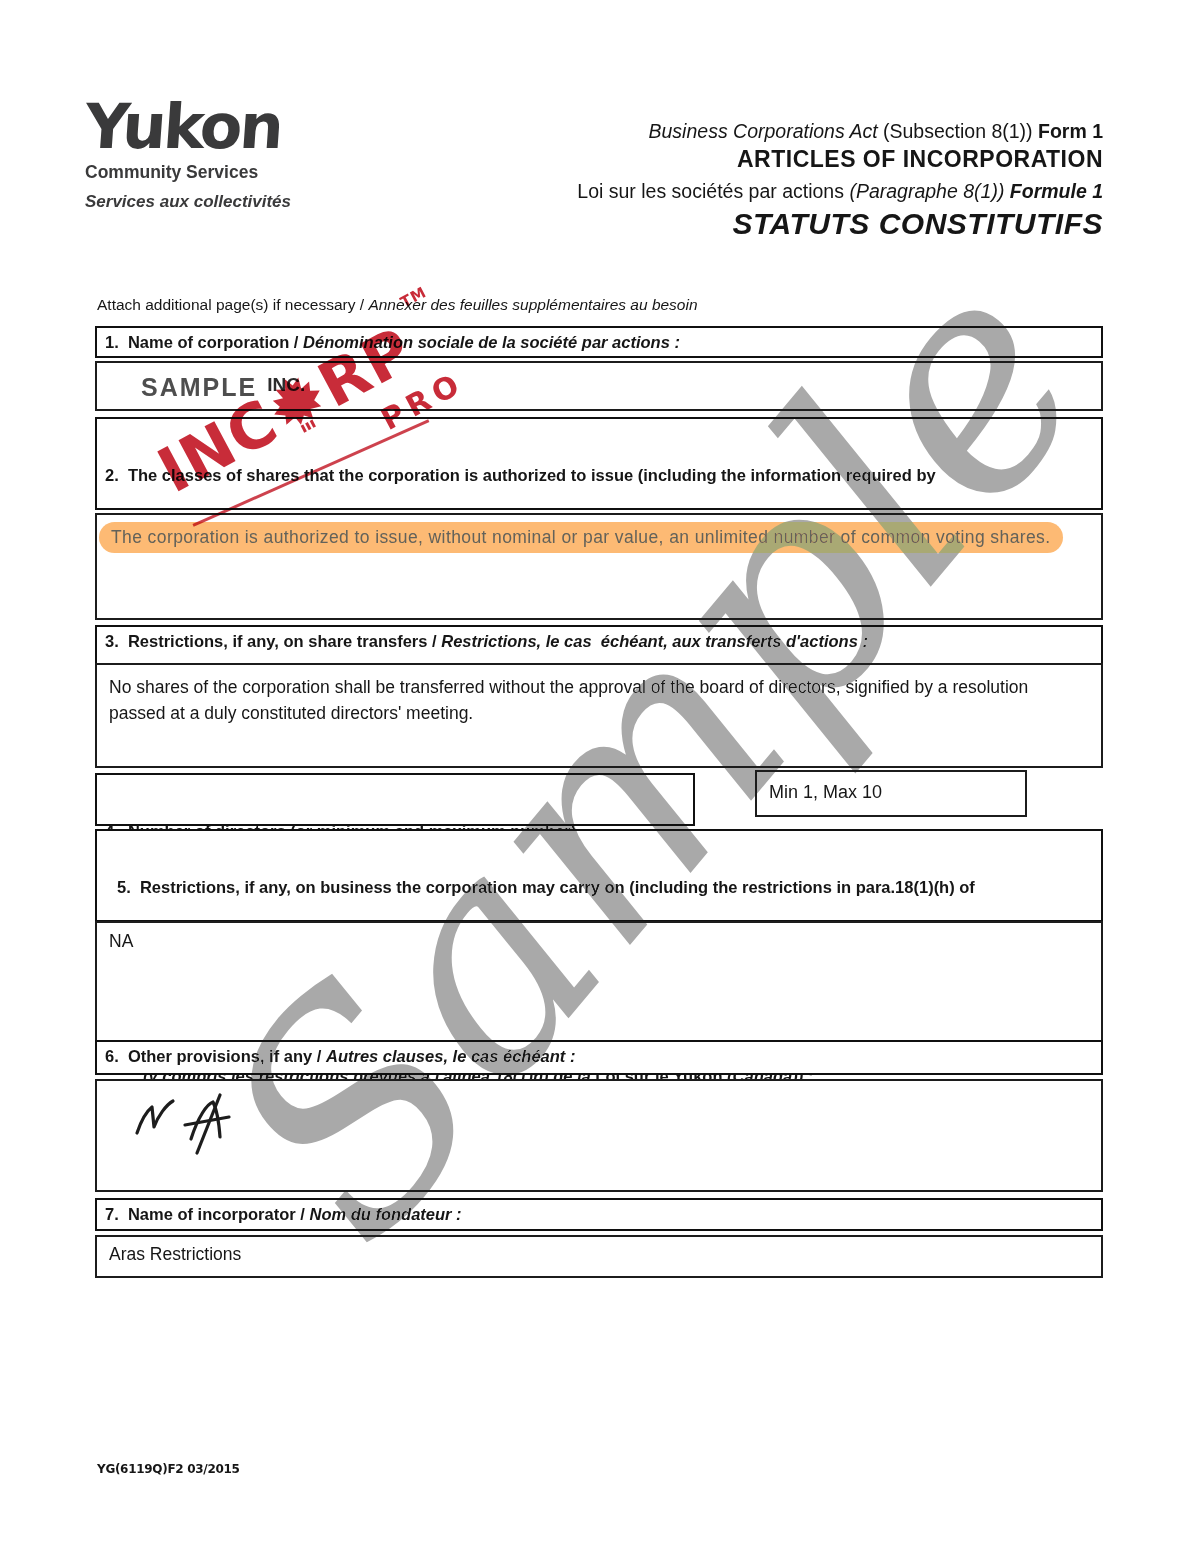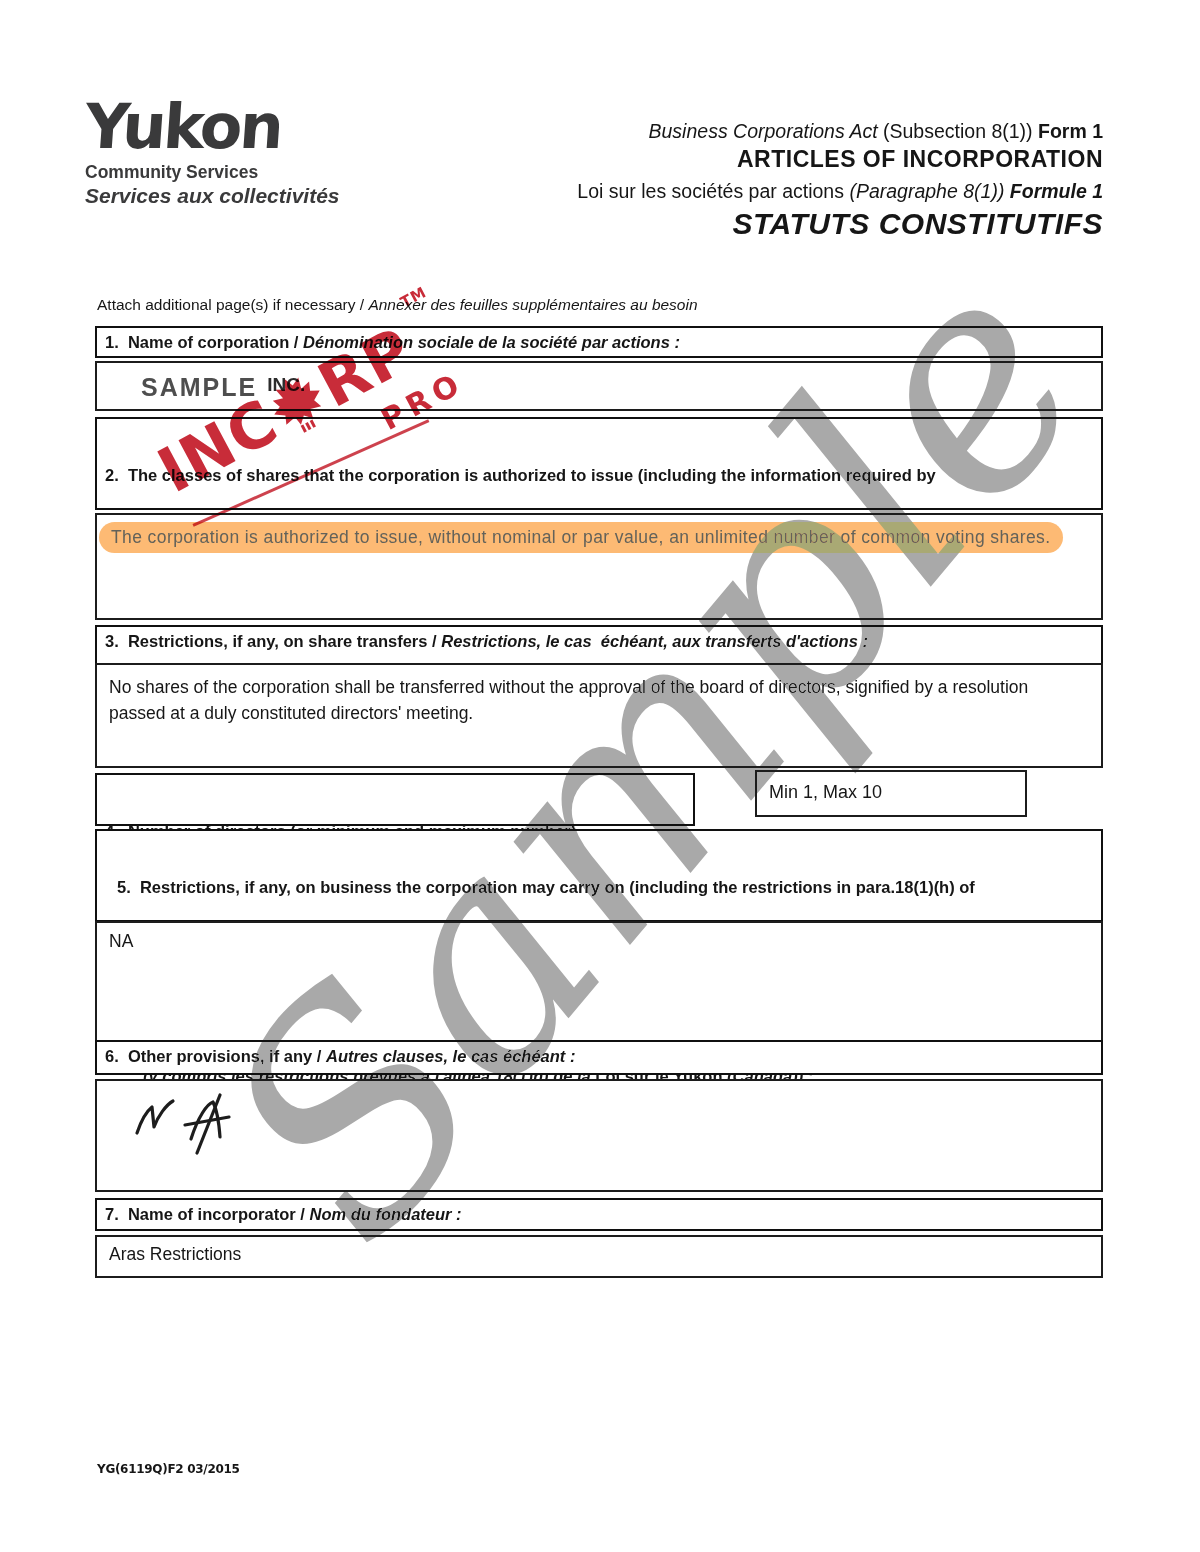--- a/index.html
+++ b/index.html
@@ -8,21 +8,21 @@
     background:#ffffff;overflow:hidden;
     font-family:"Liberation Sans", sans-serif;color:#161616;
   }
   
   .logo{position:absolute;left:85px;top:96px;}
   .logo .wordmark{
     font-family:"DejaVu Sans", sans-serif;font-weight:800;font-size:62px;line-height:62px;
     letter-spacing:-3px;color:#3a3a3b;transform:skewX(-4deg);
   }
   .logo .sub1{font-size:17.5px;font-weight:bold;color:#3a3a3b;margin-top:4px;letter-spacing:0px;}
-  .logo .sub2{font-size:21px;font-weight:bold;font-style:italic;color:#3a3a3b;margin-top:1px;}
+  .logo .sub2{font-size:17px;font-weight:bold;font-style:italic;color:#3a3a3b;margin-top:9px;}
   
   .hdr{position:absolute;right:97px;top:120px;text-align:right;white-space:nowrap;}
   .hdr .l1{font-size:19.5px;}
   .hdr .l2{font-size:23px;font-weight:bold;margin-top:3px;letter-spacing:0.5px;}
   .hdr .l3{font-size:19.5px;margin-top:7px;}
   .hdr .l4{font-size:30px;font-weight:bold;font-style:italic;margin-top:4px;letter-spacing:0.5px;}
   .it{font-style:italic;}
   .bd{font-weight:bold;}
   .rm{font-style:normal;}
   

